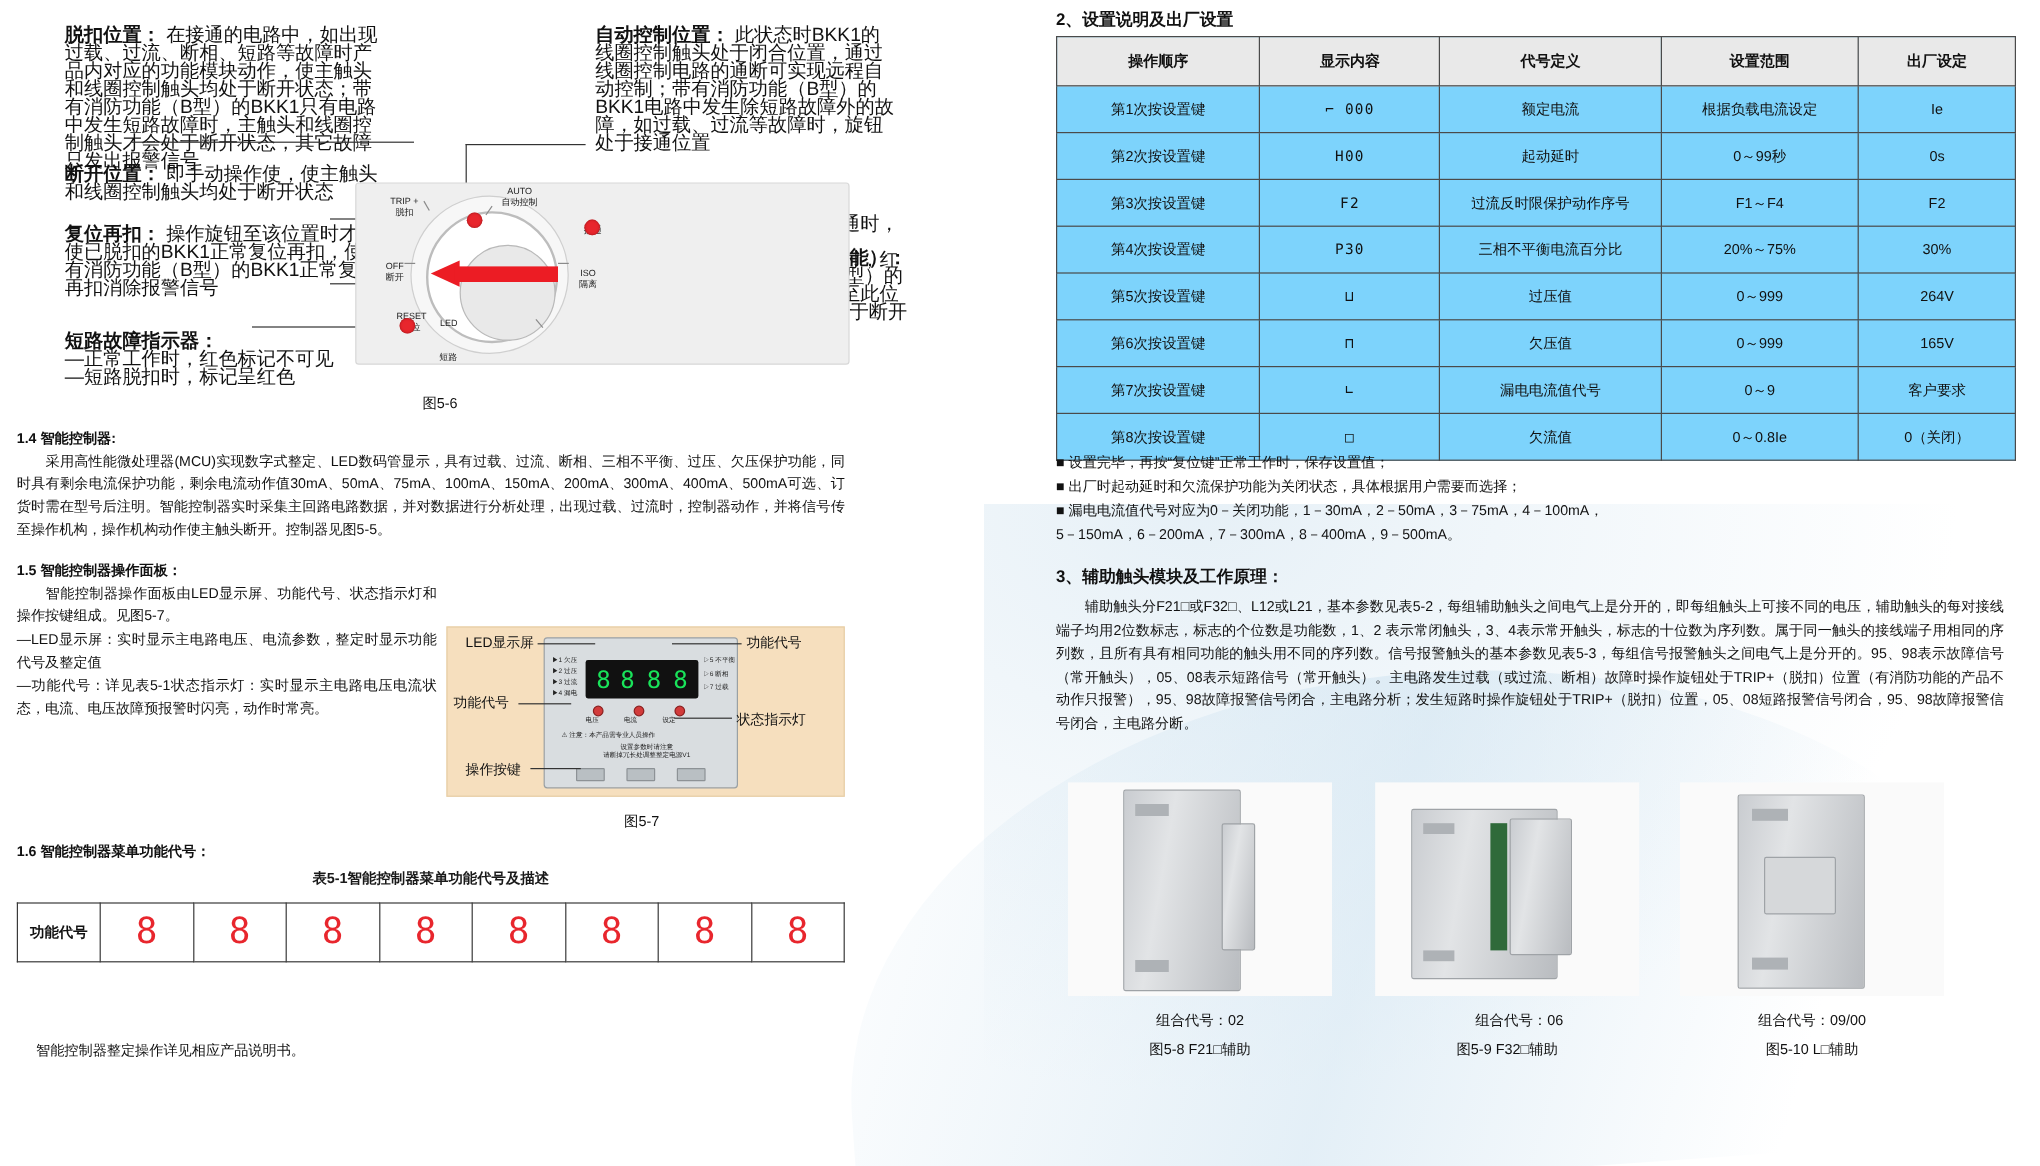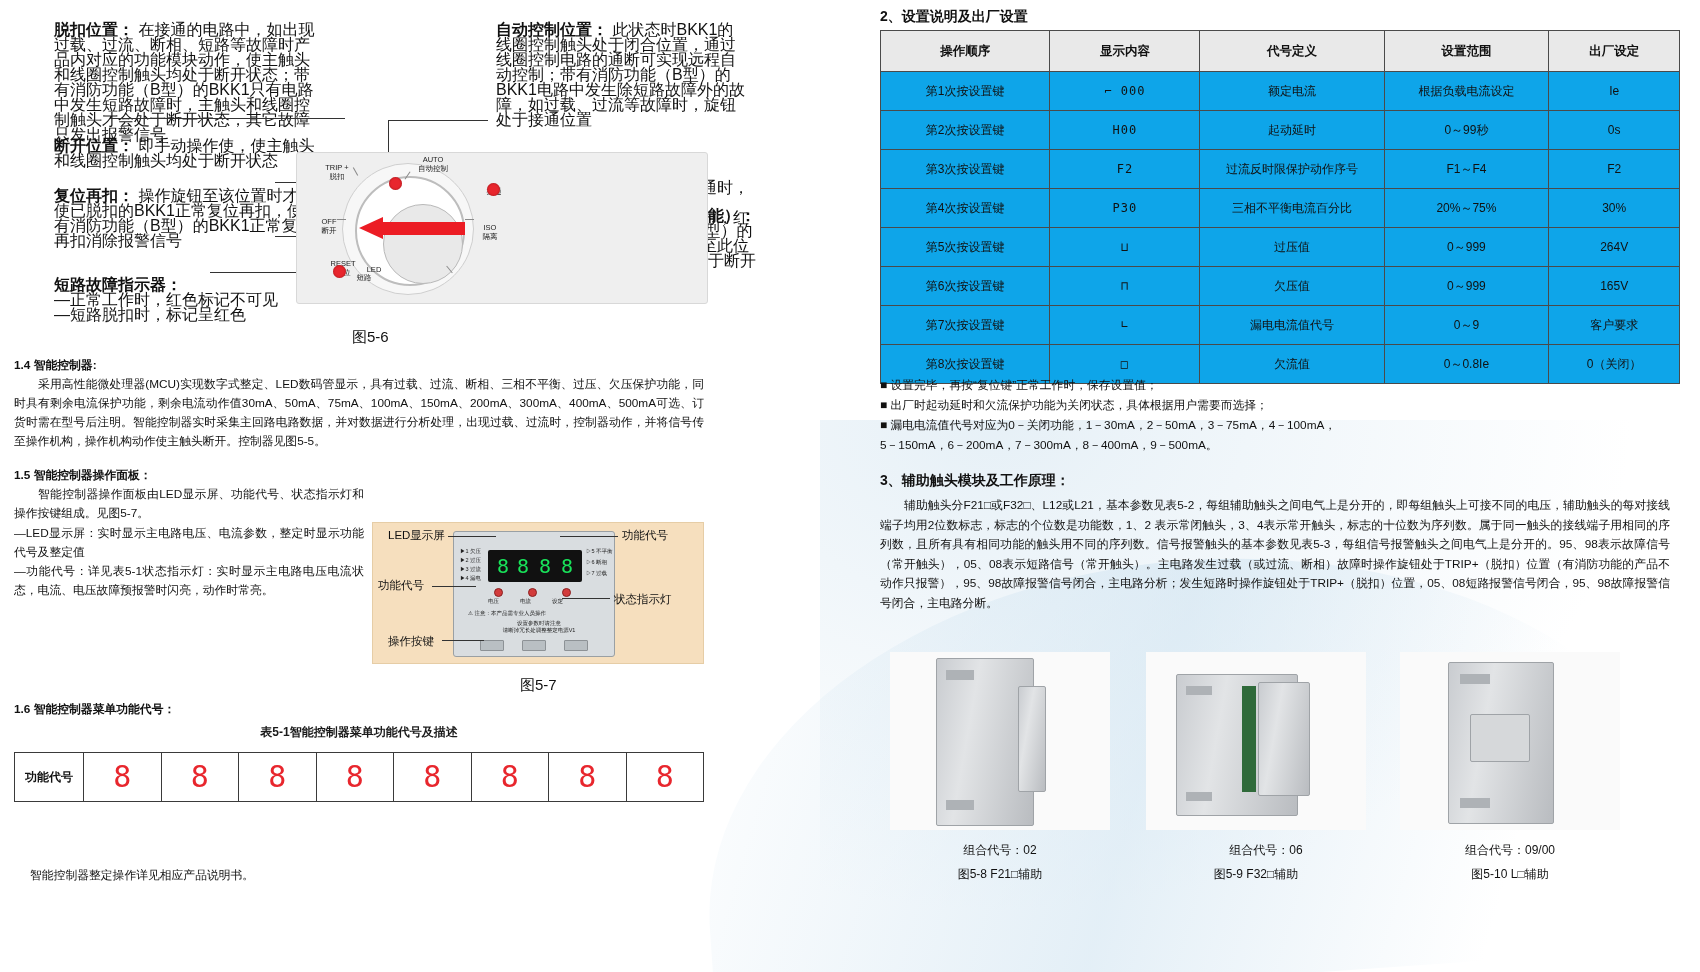--- a/index.html
+++ b/index.html
@@ -49,21 +49,21 @@
     background:#e9e9e9;border:1px solid #b9b9b9;
   }
   .arrow{
     position:absolute;left:62px;top:64px;width:120px;height:22px;
   }
   .arrow .shaft{position:absolute;left:20px;top:5px;width:86px;height:13px;background:#ec1c24;}
   .arrow .head{position:absolute;left:0;top:0;width:0;height:0;border-top:11px solid transparent;border-bottom:11px solid transparent;border-right:24px solid #ec1c24;}
   .red-dot{position:absolute;width:13px;height:13px;border-radius:50%;background:#e8262d;box-shadow:inset 0 0 2px #8d1114;}
   .dial-txt{position:absolute;font-size:7.5px;color:#222;line-height:9px;text-align:center;}
   .tick{position:absolute;background:#8a8a8a;}
-  .fig-cap{position:absolute;font-size:15px;color:#111;}
+  .fig-cap{position:absolute;font-size:12px;color:#111;}
 
   .para{position:absolute;font-size:11.8px;line-height:19px;color:#111;text-align:justify;}
   .head-b{font-weight:bold;}
 
   
   .panel-box{position:absolute;left:372px;top:522px;width:330px;height:140px;background:#f6dfbe;border:1px solid #e6cda6;}
   .panel-dev{position:absolute;left:80px;top:8px;width:160px;height:124px;background:#d9dde0;border:1px solid #9aa0a4;border-radius:3px;}
   .panel-screen{position:absolute;left:34px;top:18px;width:94px;height:32px;background:#111;border-radius:2px;}
   .seg{position:absolute;top:5px;width:18px;height:22px;color:#19e35a;font-family:"DejaVu Sans Mono", monospace;font-size:20px;line-height:22px;text-align:center;}
   .panel-led-row{position:absolute;left:28px;top:56px;width:106px;height:10px;}
@@ -79,21 +79,21 @@
   .t51 td{border:1px solid #3a3a3a;text-align:center;font-size:11px;color:#111;}
   .t51 .rowhead{width:66px;font-weight:bold;font-size:12px;background:#fff;}
   .t51 .digit{height:46px;}
   .t51 .desc{height:30px;}
   .sevenseg{font-family:"DejaVu Sans Mono", monospace;font-size:30px;color:#e8262d;line-height:32px;}
   .t51cap{position:absolute;left:14px;top:724px;width:690px;text-align:center;font-size:12px;font-weight:bold;}
 
   
   .right{position:absolute;left:880px;top:0;width:800px;height:972px;}
   .rh{position:absolute;font-size:14px;font-weight:bold;color:#111;}
-  .t2{position:absolute;left:0;top:30px;width:800px;border-collapse:collapse;background:#0ea5e9;}
+  .t2{position:absolute;left:0;top:30px;width:800px;border-collapse:collapse;background:#7dd3fc;}
   .t2 th{background:#e9e9e9;border:1px solid #4a4a4a;font-size:12.5px;font-weight:bold;height:38px;color:#111;}
   .t2 td{border:1px solid #4a4a4a;font-size:12px;height:36px;text-align:center;color:#111;}
   .glyph{font-family:"DejaVu Sans Mono", monospace;font-size:14px;letter-spacing:1px;}
 
   .note{position:absolute;font-size:11.8px;line-height:19px;color:#111;}
   .rpara{position:absolute;font-size:11.8px;line-height:19.5px;color:#111;text-align:justify;}
 
   
   .photo{position:absolute;background:#fafafa;}
   .pbody{position:absolute;background:linear-gradient(100deg,#c9ccd0 0%,#e2e4e6 35%,#b9bcc0 100%);border:1px solid #9fa3a7;border-radius:2px;}
@@ -174,21 +174,21 @@
       <div class="dial-txt" style="left:112px;top:2px;width:48px;white-space:pre-line;">AUTO
 自动控制</div>
       <div class="dial-txt" style="left:180px;top:34px;width:34px;">接通</div>
       <div class="dial-txt" style="left:176px;top:70px;width:34px;white-space:pre-line;">ISO
 隔离</div>
       <div class="dial-txt" style="left:14px;top:64px;width:36px;white-space:pre-line;">OFF
 断开</div>
       <div class="dial-txt" style="left:26px;top:106px;width:40px;white-space:pre-line;">RESET
 复位</div>
       <div class="dial-txt" style="left:64px;top:112px;width:26px;">LED</div>
-      <div class="dial-txt" style="left:50px;top:120px;width:34px;">短路</div>
+      <div class="dial-txt" style="left:50px;top:140px;width:34px;text-align:right;">短路</div>
 
       <div class="red-dot" style="left:92px;top:24px;"></div>
       <div class="red-dot" style="left:190px;top:30px;"></div>
       <div class="red-dot" style="left:36px;top:112px;"></div>
 
       <div class="arrow">
         <div class="head"></div>
         <div class="shaft"></div>
       </div>
     </div>

